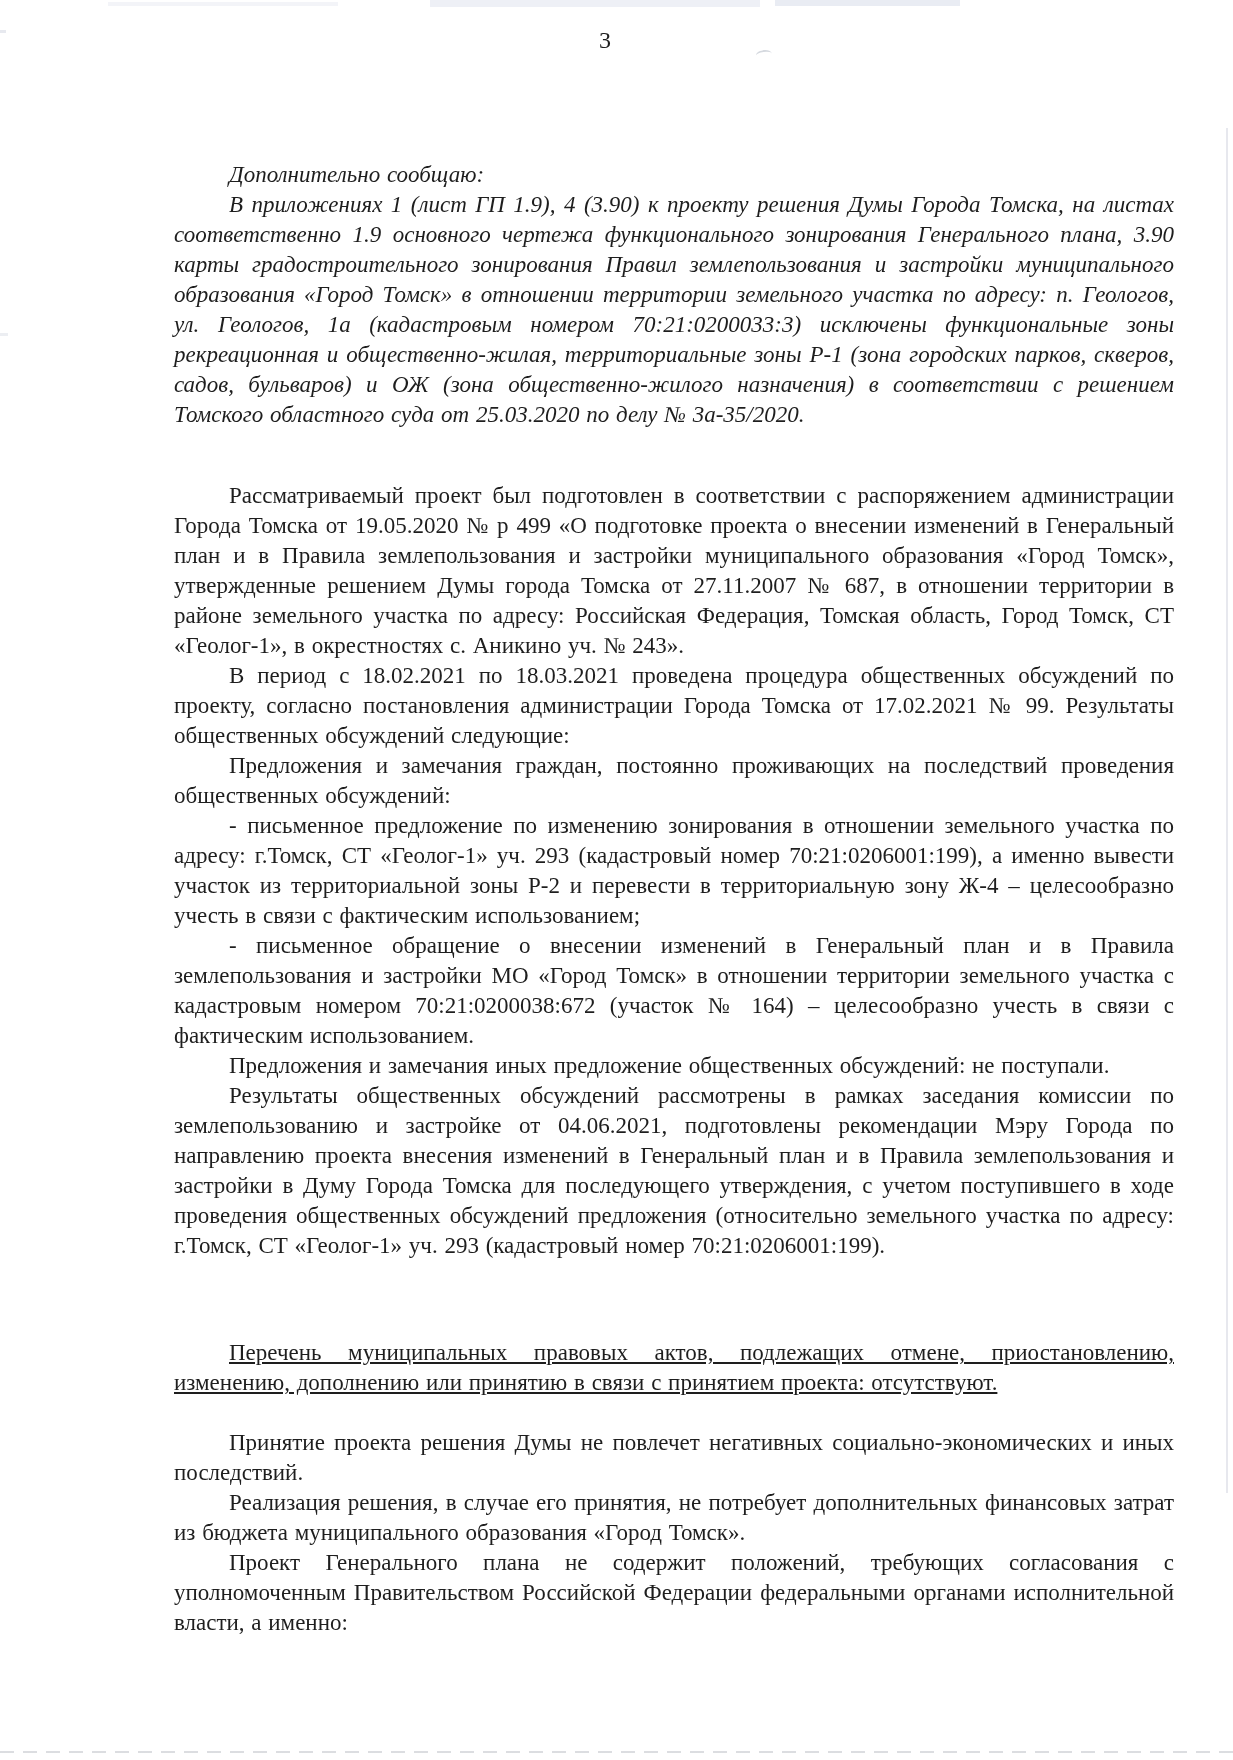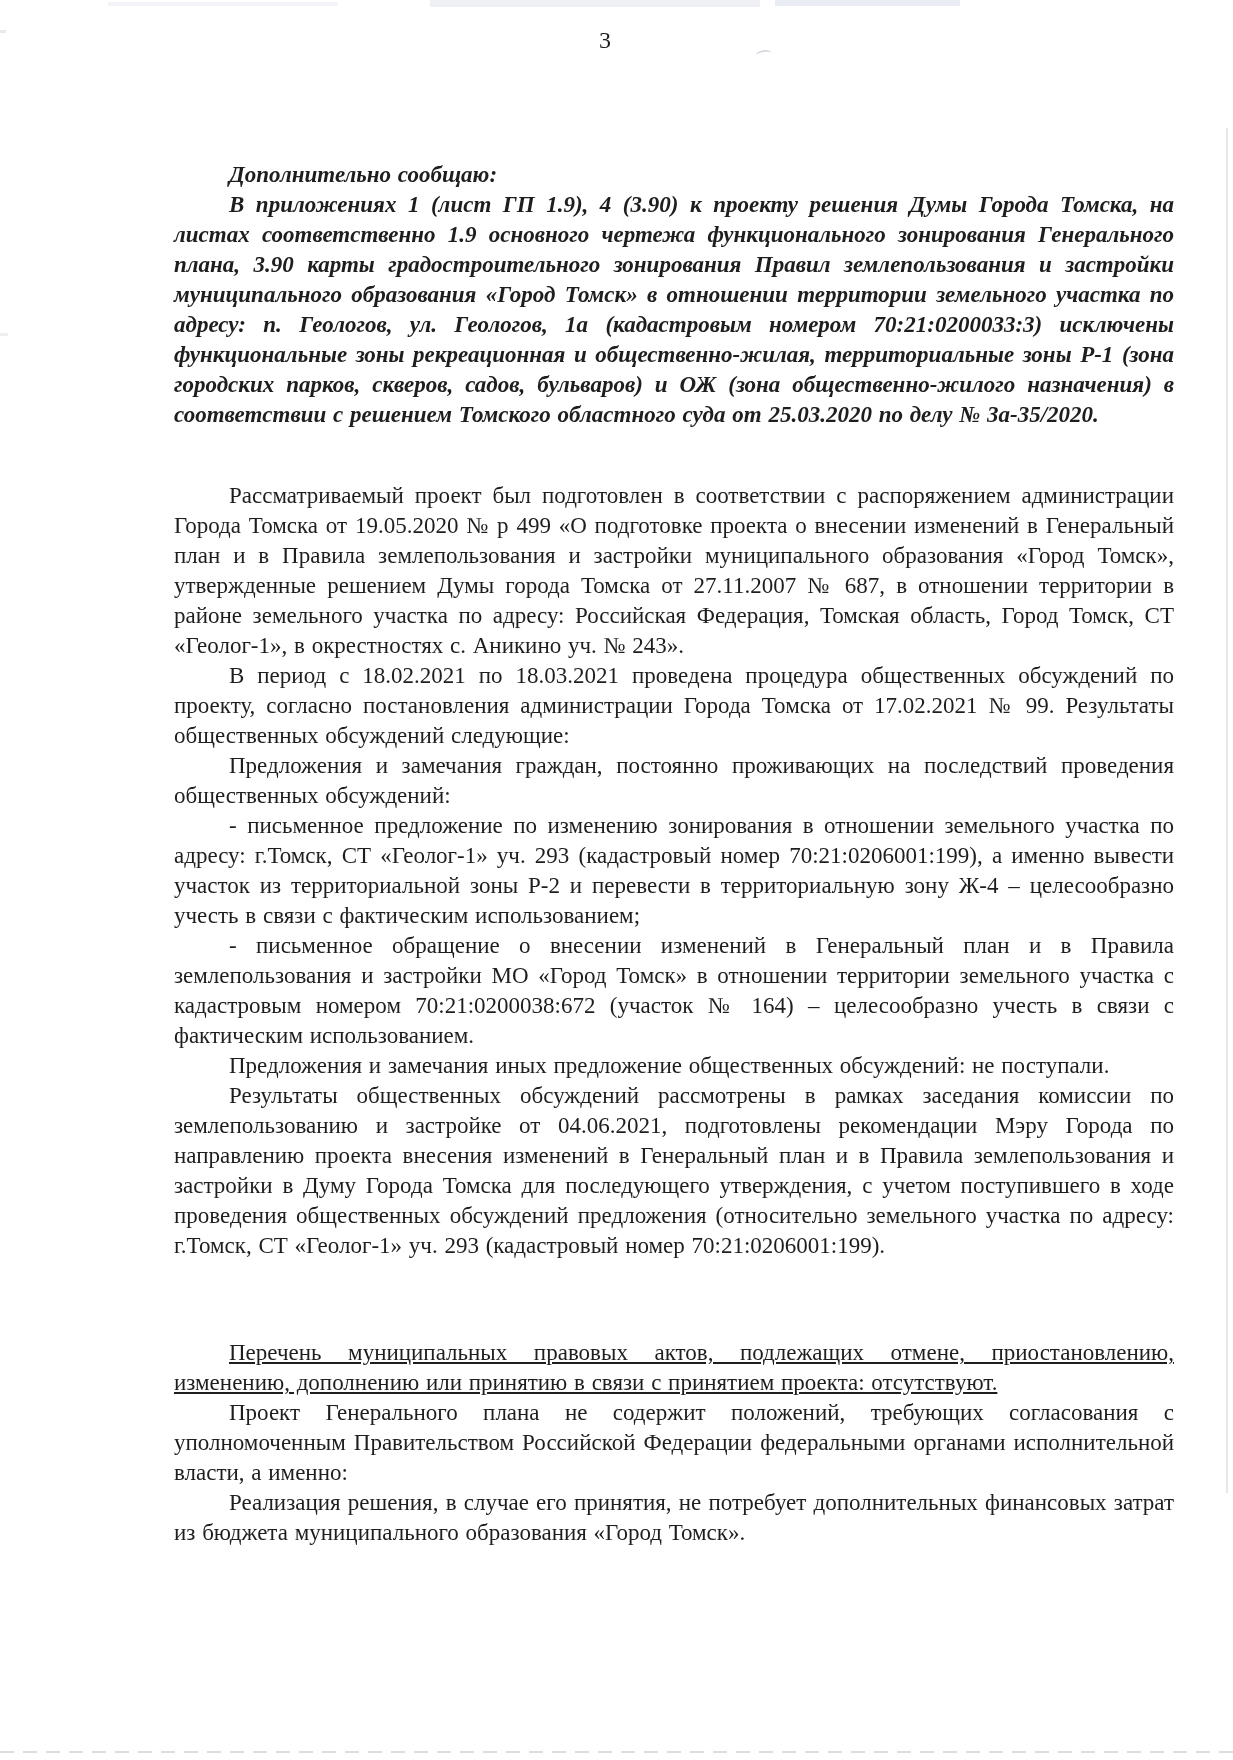--- a/index.html
+++ b/index.html
@@ -26,21 +26,21 @@
     width:1000px;
     font-size:23px;
     line-height:30px;
     text-align:justify;
   }
   .content p{
     margin:0;
     text-indent:55px;
     word-spacing:1px;
   }
-  .ital{font-style:italic;font-weight:bold;}
+  .ital{font-style:italic;}
   .sp-md{margin-top:51px !important;}
   .sp-lg{margin-top:77px !important;text-decoration:underline;}
   .sp-sm{margin-top:30px !important;}
   
   .art{position:absolute;pointer-events:none;}
   .art-top1{top:0;left:430px;width:330px;height:7px;background:#eef0f6;}
   .art-top2{top:0;left:775px;width:185px;height:6px;background:#e9ecf3;}
   .art-top3{top:2px;left:108px;width:230px;height:4px;background:#f3f4f8;}
   .smudge{top:50px;left:756px;width:16px;height:7px;border-top:2px solid #d5d9df;border-radius:50% 50% 0 0;transform:rotate(-7deg);}
   .art-right{top:128px;left:1226px;width:2px;height:1365px;background:#e7e8ee;}
@@ -68,17 +68,18 @@
     <p class="ital">Дополнительно сообщаю:</p>
     <p class="ital">В приложениях 1 (лист ГП 1.9), 4 (3.90) к проекту решения Думы Города Томска, на листах соответственно 1.9 основного чертежа функционального зонирования Генерального плана, 3.90 карты градостроительного зонирования Правил землепользования и застройки муниципального образования «Город Томск» в отношении территории земельного участка по адресу: п. Геологов, ул. Геологов, 1а (кадастровым номером 70:21:0200033:3) исключены функциональные зоны рекреационная и общественно-жилая, территориальные зоны Р-1 (зона городских парков, скверов, садов, бульваров) и ОЖ (зона общественно-жилого назначения) в соответствии с решением Томского областного суда от 25.03.2020 по делу № 3а-35/2020.</p>
     <p class="sp-md">Рассматриваемый проект был подготовлен в соответствии с распоряжением администрации Города Томска от 19.05.2020 № р 499 «О подготовке проекта о внесении изменений в Генеральный план и в Правила землепользования и застройки муниципального образования «Город Томск», утвержденные решением Думы города Томска от 27.11.2007 № 687, в отношении территории в районе земельного участка по адресу: Российская Федерация, Томская область, Город Томск, СТ «Геолог-1», в окрестностях с. Аникино уч. № 243».</p>
     <p>В период с 18.02.2021 по 18.03.2021 проведена процедура общественных обсуждений по проекту, согласно постановления администрации Города Томска от 17.02.2021 № 99. Результаты общественных обсуждений следующие:</p>
     <p>Предложения и замечания граждан, постоянно проживающих на последствий проведения общественных обсуждений:</p>
     <p>- письменное предложение по изменению зонирования в отношении земельного участка по адресу: г.Томск, СТ «Геолог-1» уч. 293 (кадастровый номер 70:21:0206001:199), а именно вывести участок из территориальной зоны Р-2 и перевести в территориальную зону Ж-4 – целесообразно учесть в связи с фактическим использованием;</p>
     <p>- письменное обращение о внесении изменений в Генеральный план и в Правила землепользования и застройки МО «Город Томск» в отношении территории земельного участка с кадастровым номером 70:21:0200038:672 (участок № 164) – целесообразно учесть в связи с фактическим использованием.</p>
     <p>Предложения и замечания иных предложение общественных обсуждений: не поступали.</p>
     <p>Результаты общественных обсуждений рассмотрены в рамках заседания комиссии по землепользованию и застройке от 04.06.2021, подготовлены рекомендации Мэру Города по направлению проекта внесения изменений в Генеральный план и в Правила землепользования и застройки в Думу Города Томска для последующего утверждения, с учетом поступившего в ходе проведения общественных обсуждений предложения (относительно земельного участка по адресу: г.Томск, СТ «Геолог-1» уч. 293 (кадастровый номер 70:21:0206001:199).</p>
     <p class="sp-lg">Перечень муниципальных правовых актов, подлежащих отмене, приостановлению, изменению, дополнению или принятию в связи с принятием проекта: отсутствуют.</p>
+    <p class="sp-sm">Принятие проекта решения Думы не повлечет негативных социально-экономических и иных последствий.</p>
+    <p>Реализация решения, в случае его принятия, не потребует дополнительных финансовых затрат из бюджета муниципального образования «Город Томск».</p>
     <p>Проект Генерального плана не содержит положений, требующих согласования с уполномоченным Правительством Российской Федерации федеральными органами исполнительной власти, а именно:</p>
-    <p>Реализация решения, в случае его принятия, не потребует дополнительных финансовых затрат из бюджета муниципального образования «Город Томск».</p>
   </div>
 
 </div>
 
 </body></html>

